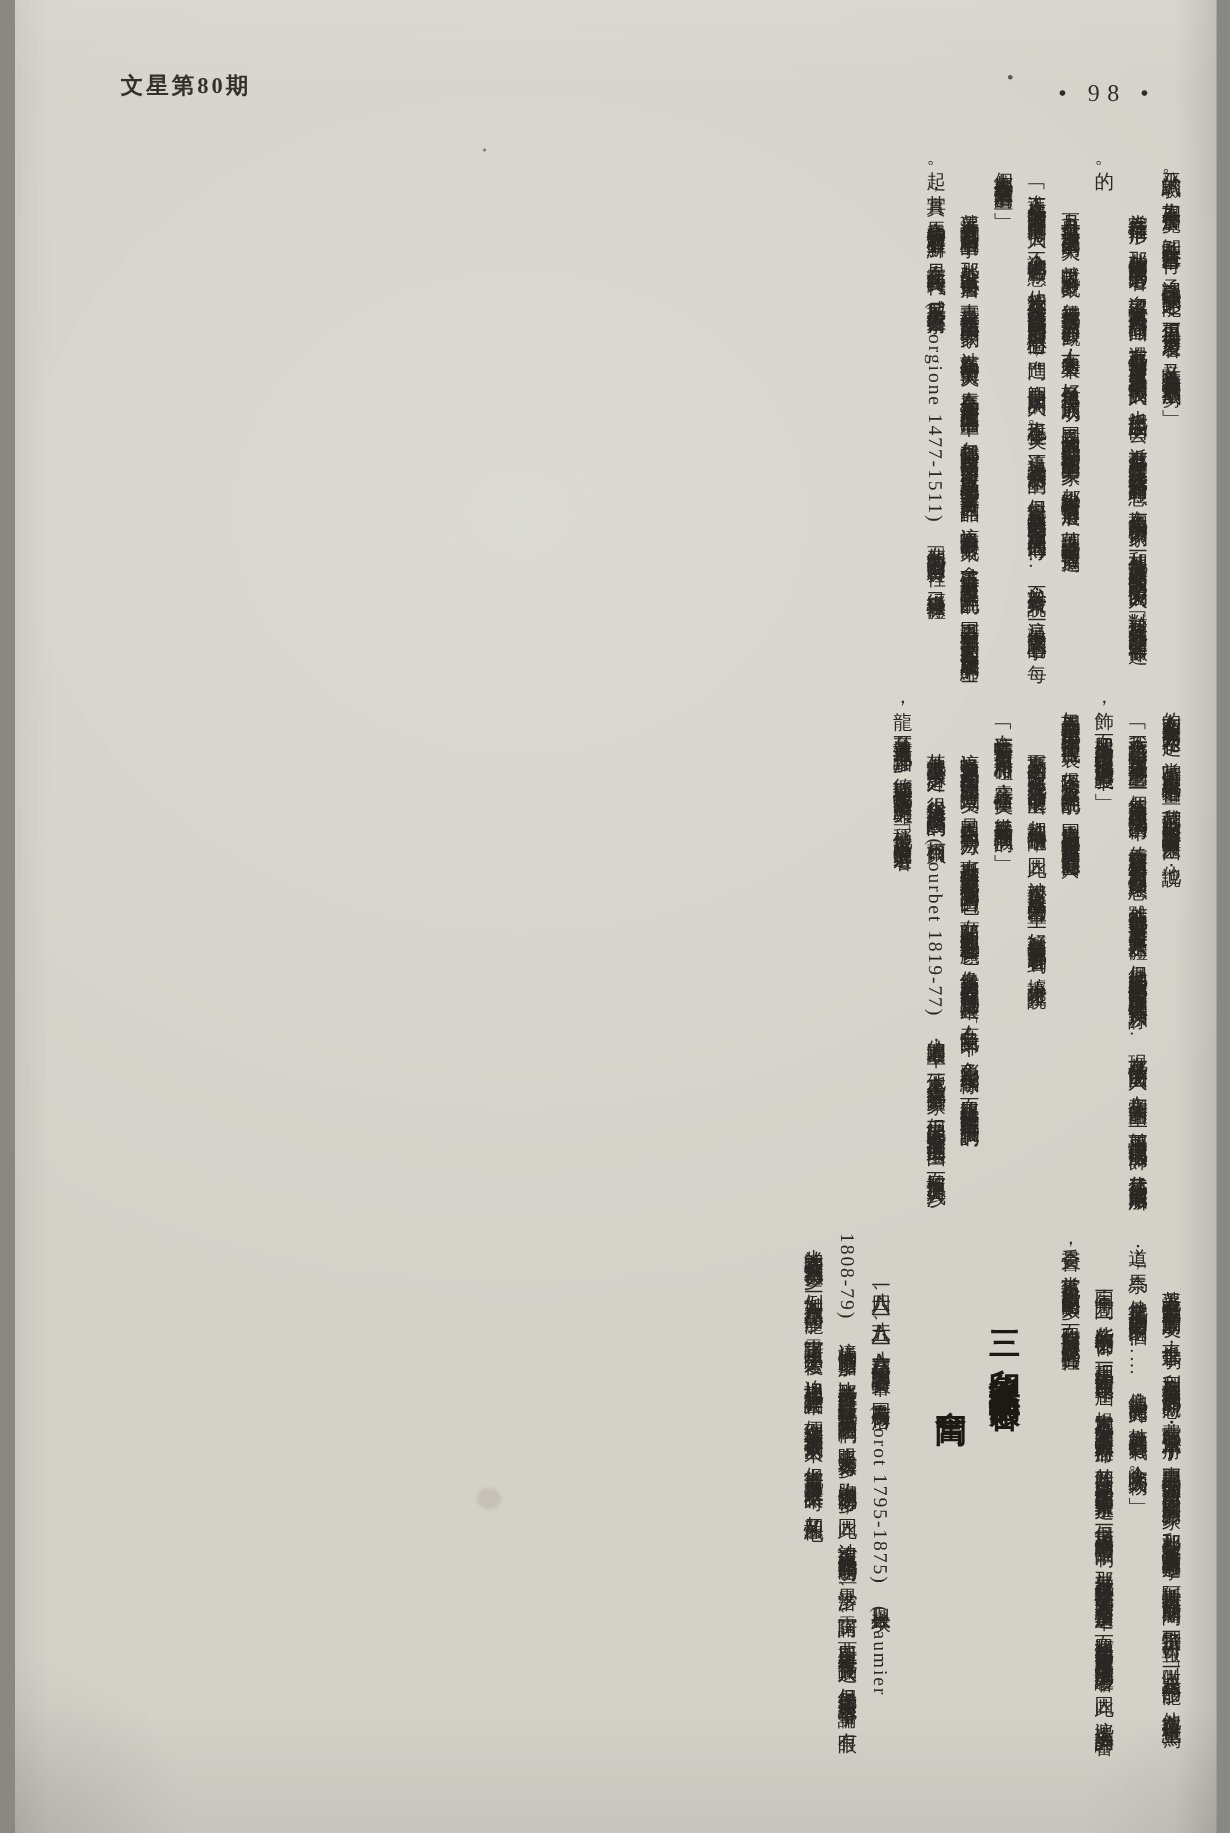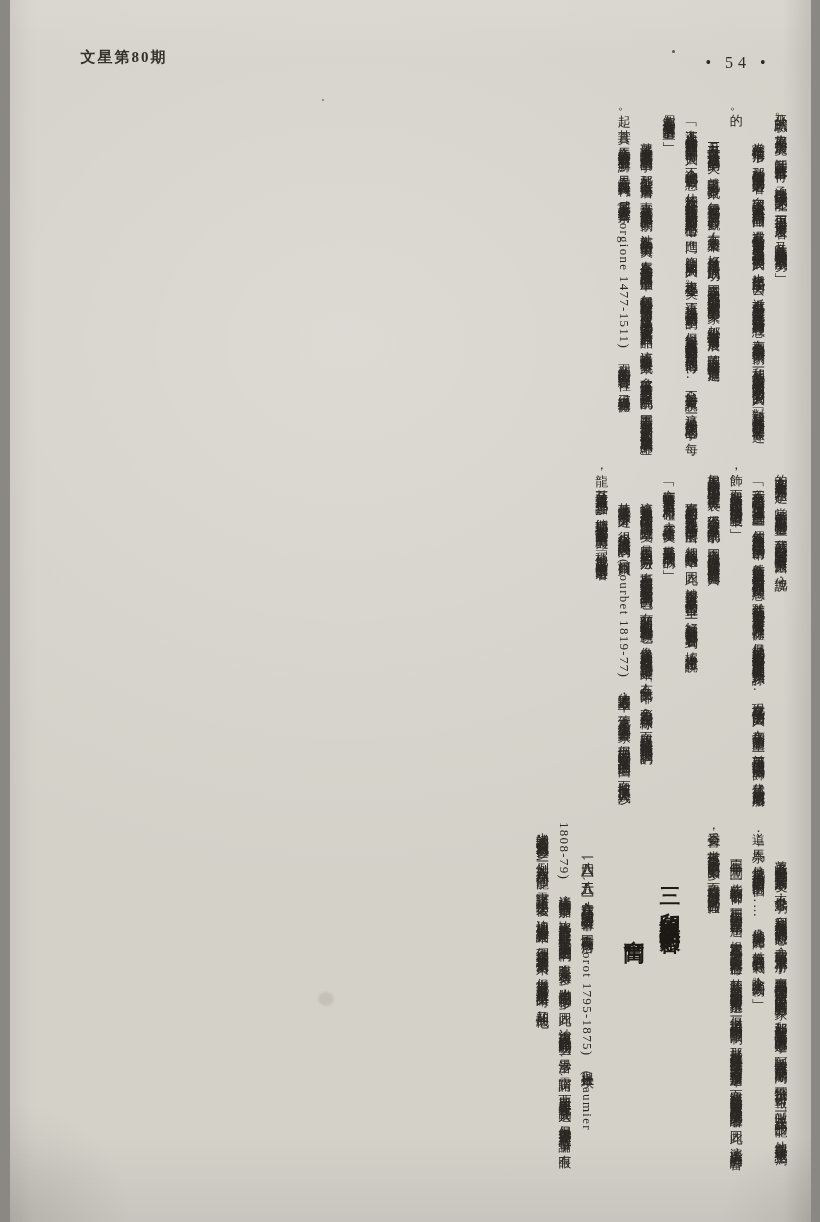--- a/index.html
+++ b/index.html
@@ -56,21 +56,21 @@
   .speck.s3{left:312px;top:99px;width:2px;height:2px;opacity:.6;}
   .smudge{position:absolute;left:308px;top:992px;width:16px;height:14px;border-radius:50%;
     background:rgba(90,85,75,.12);filter:blur(1px);}
 </style>
 </head>
 <body>
 
 <div class="page">
 
   <div class="mag-title">文星第80期</div>
-  <div class="page-num">• 54 •</div>
+  <div class="page-num">• 98 •</div>
 
   <section class="band band1">
     <p class="p-quotecont">公平的試驗。如果不參加展覽，卽意味着宣告自己不行，承認自己懦弱或缺乏才能。但再從另一個角度來看，又意味着爲評審委員們增添威勢。」</p>
     <p class="p-indent">當然在這種情形下，那些確信學院原則的落選者，自認够不上水準而自動將作品撤回，還有那些怕參加落選展而引起評選委員們報復的人，也把作品取了回去。祇有那羣努力在學院派之外找尋新道路的有理想、有抱負的靑年藝術家們，和其他一批勇敢而絕不同陳舊的惡勢力妥協的人，對於這個「落選作品沙龍」是非常歡迎的。</p>
     <p class="p-indent">五月十五日當落選沙龍揭幕的第一天，就吸引了許多觀衆，每禮拜都有三四萬人前去參觀，在表面上看來，好像是博得了很大的成功，因爲第二帝國的那些僞紳士與裝腔作勢的美學家，都紛紛趕去看這個落選展。英國批評家哈麥頓曾描寫道：</p>
     <p class="p-quote">「進入正在舉行的落選作品展覽會的每一個人，不論他們是否願意，休想立刻有公平比較藝術作品時所必需的那種嚴肅心情。一進門，卽使是嚴肅的人，也忍不住要笑。這正是評選委員們所希望的，但是這對許多值得尊敬的藝術家却是一種極大的侮辱……至於對公衆來說，這是一件很令人開心的事。每個人都去看這些落選的畫。」</p>
     <p class="p-indent">落選展被大衆嘲笑是意料中的事，那些外表上以衞道自居，事實上確是些似是而非的專家們，站在馬奈的畫前大笑。在馬奈參加落選沙龍的三幅油畫中，包括那幅當時題名爲「沐浴」而後改爲「草地上的午餐」而著名於世的作品。這幅畫非常吸引觀衆，拿破崙三世看過後曾說它是「淫亂的」，因爲畫中有一個赤裸的女人坐在兩位穿着衣服的紳士一起。其實，馬奈的這種題材並不新鮮，早在文藝復興時代，威尼斯大畫家佐喬奈(Giorgione 1477-1511) 在他的名作「田園合奏」裡，已經畫過裸體</p>
   </section>
 
   <section class="band band2">

